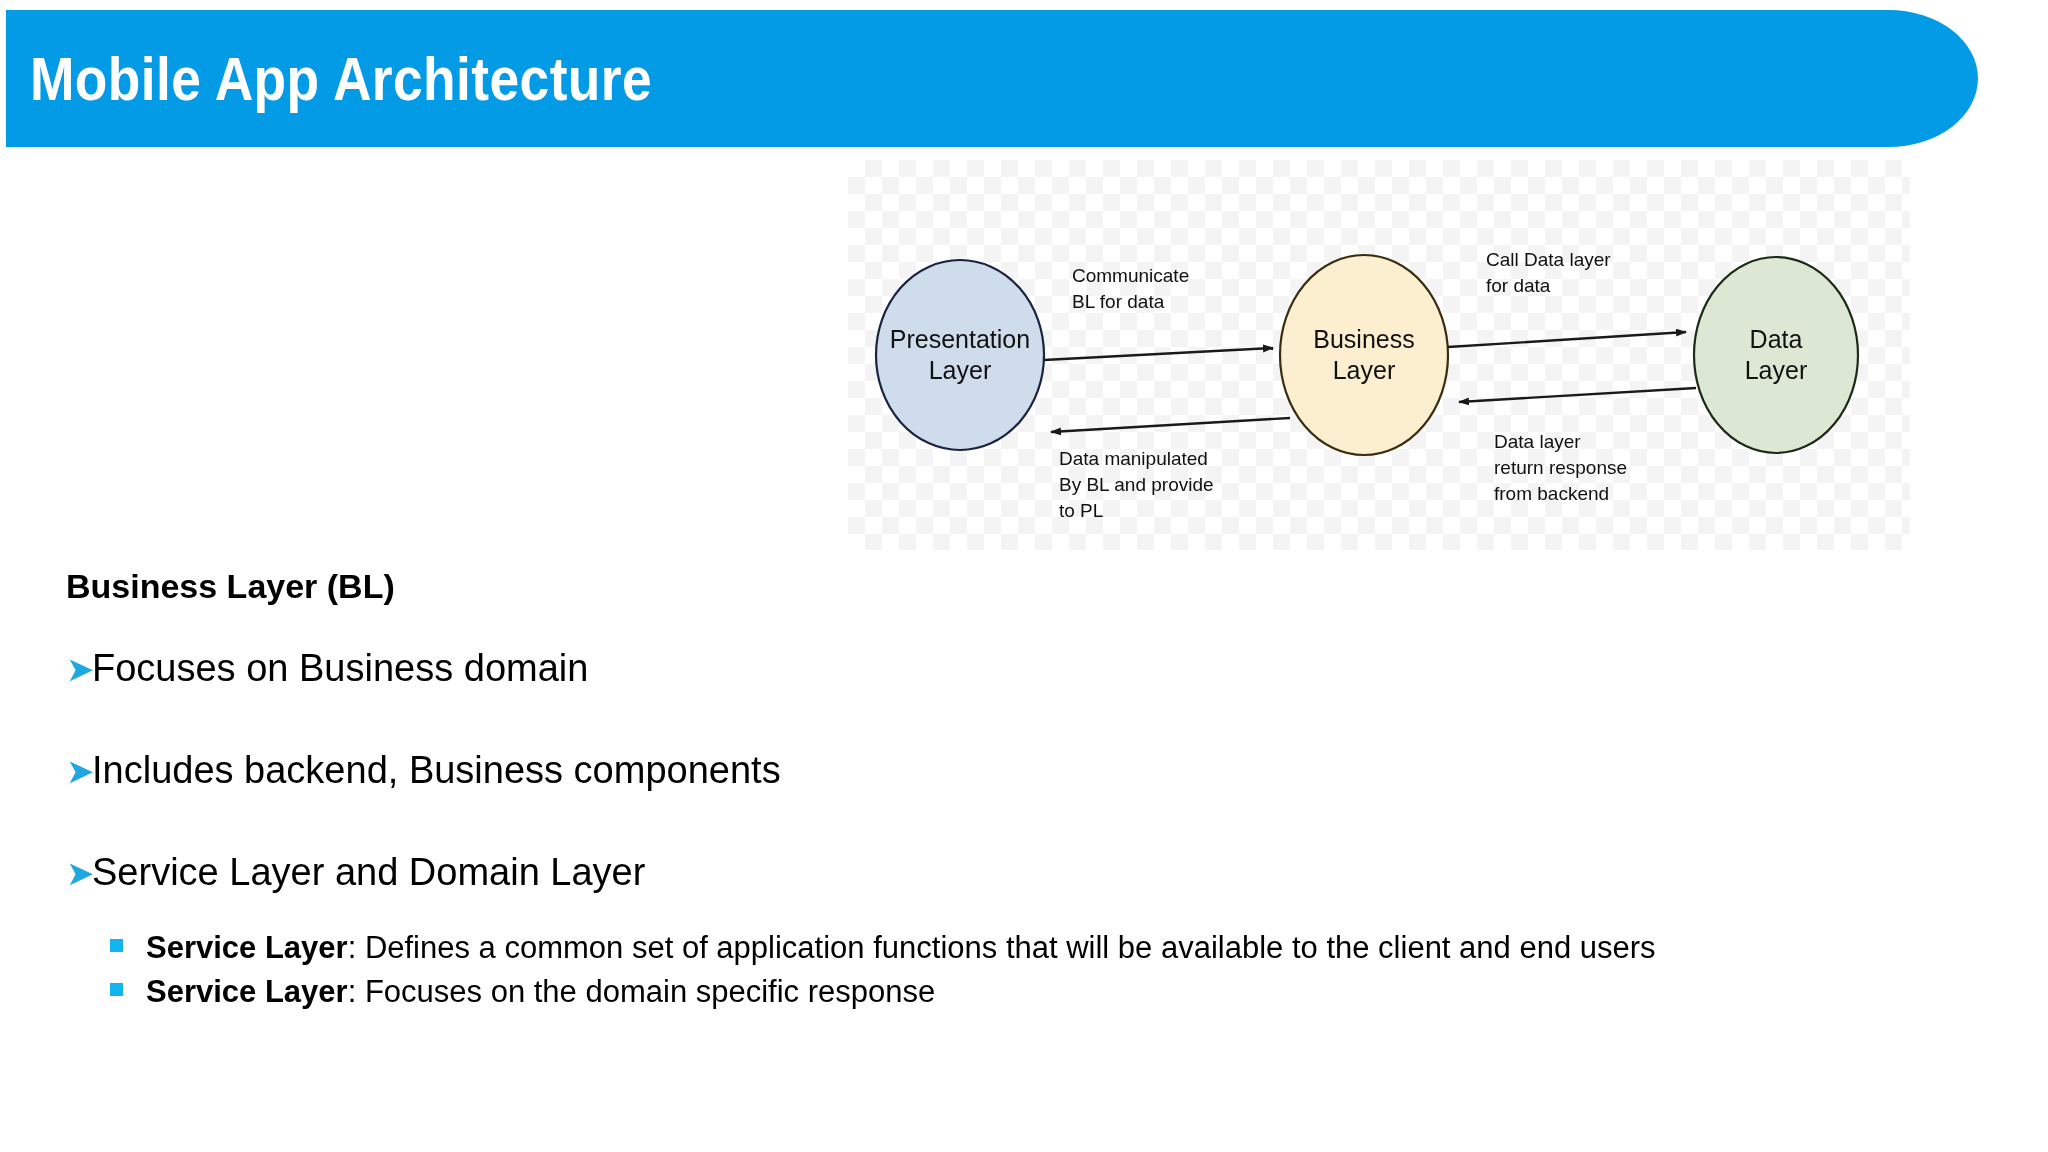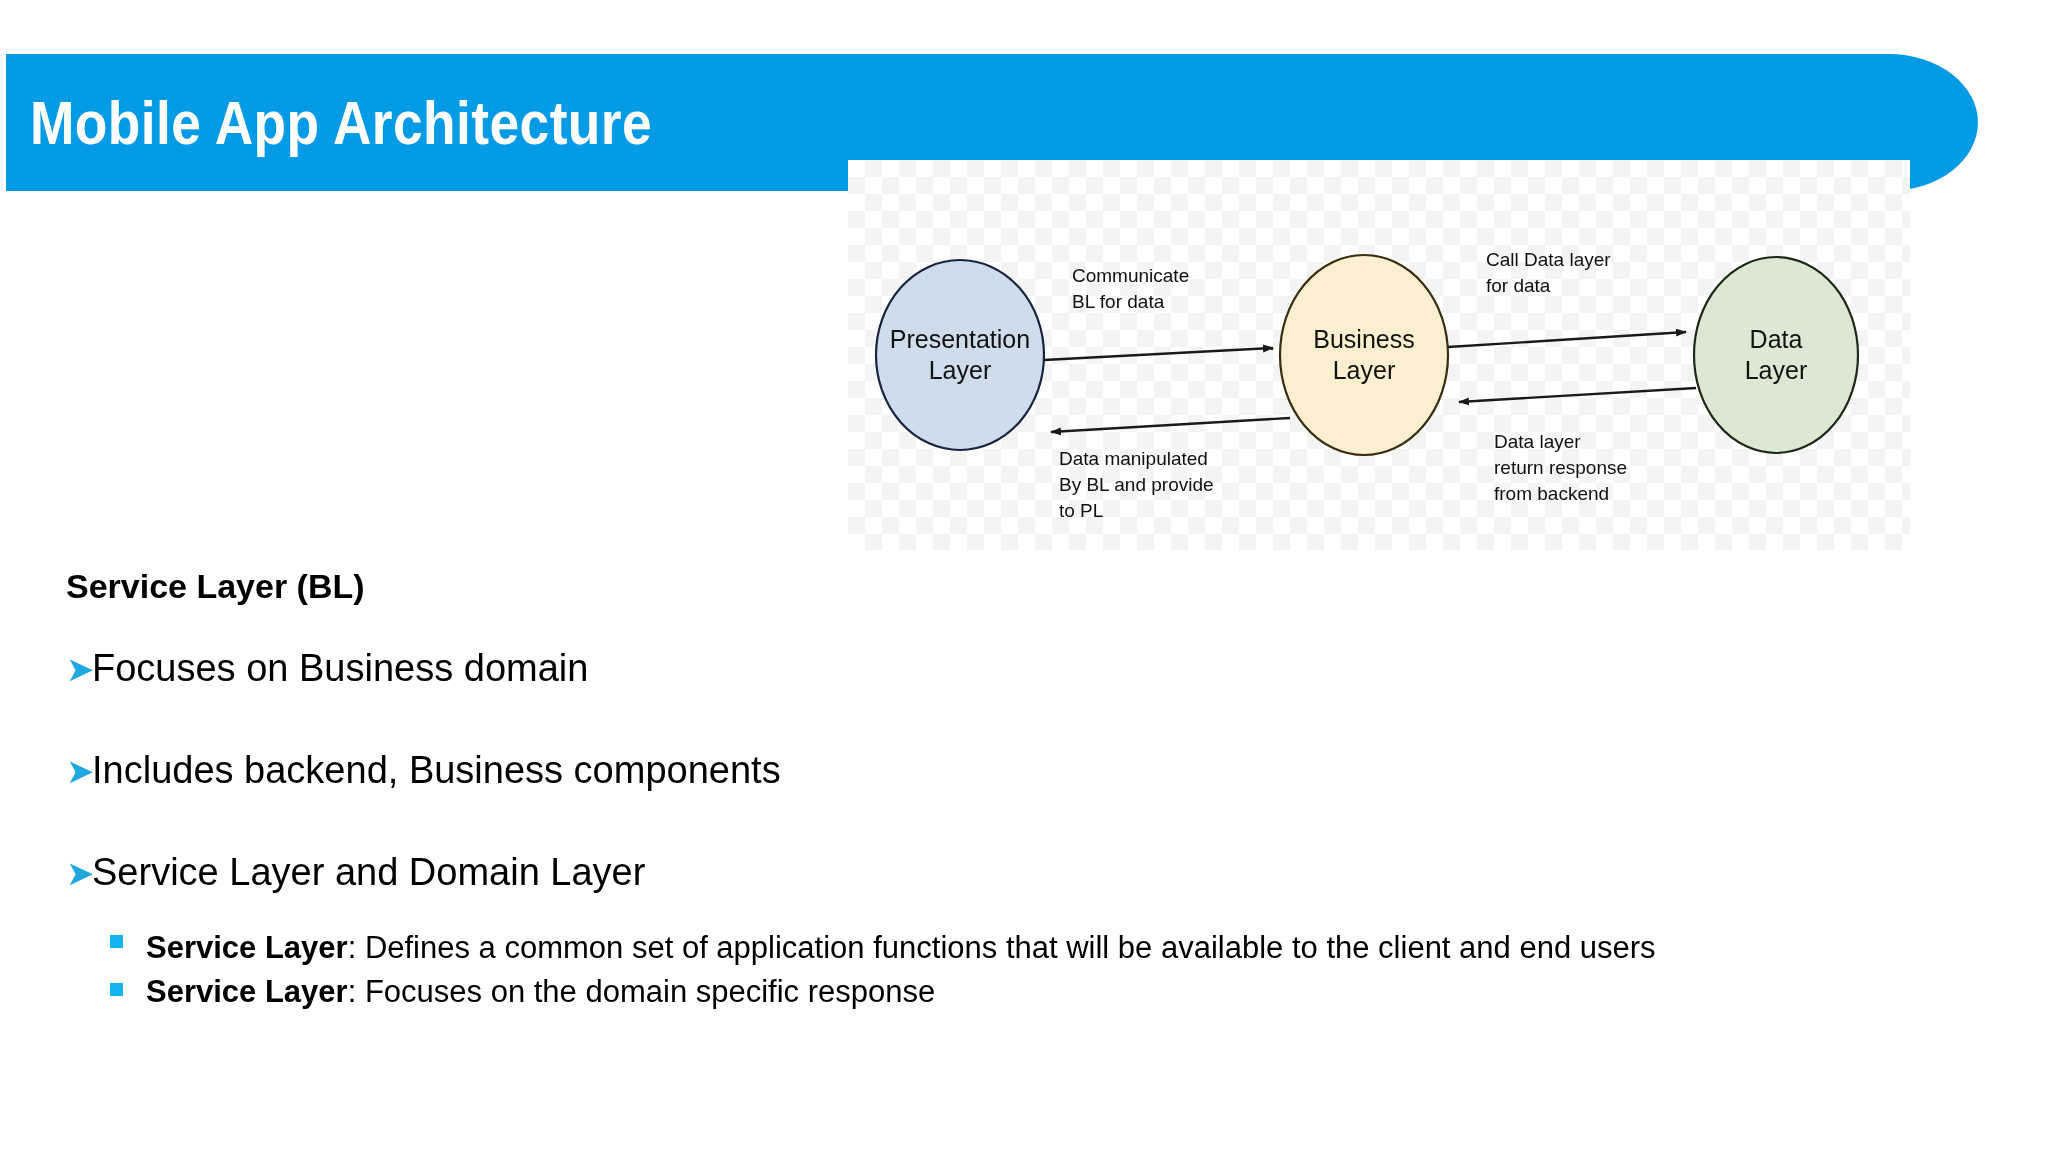--- a/index.html
+++ b/index.html
@@ -17,21 +17,20 @@
     color: #000000;
   }
 
   
   #title-banner {
     position: absolute;
     left: 6px;
     top: 10px;
     width: 1972px;
     height: 137px;
-    margin-top: 44px;
   }
   #title-banner-shape {
     position: absolute;
     inset: 0;
     background: #039be5;
     border-radius: 0 90px 90px 0 / 0 69px 69px 0;
   }
   #title-text {
     position: absolute;
     left: 24px;
@@ -133,21 +132,21 @@
     display: inline-block;
     margin-right: 23px;
     position: relative;
     top: -6px;
   }
   .subbullet-text {
     font-size: 31px;
     line-height: 1.15;
   }
   .subbullet-text b { font-weight: bold; }
-  #subbullet-0 { top: 362px; align-items: center; }
+  #subbullet-0 { top: 362px; }
   #subbullet-1 { top: 406px; }
 </style>
 </head>
 <body>
 
 <div id="title-banner">
   <div id="title-banner-shape"></div>
   <div id="title-text" style="transform: translateY(-50%) scaleX(0.86);">Mobile App Architecture</div>
 </div>
 
@@ -200,21 +199,21 @@
       <line x1="848" y1="228" x2="611" y2="242" stroke="#1a1a1a" stroke-width="2.4" marker-end="url(#arrowhead)"></line>
       <text class="edge-label" x="646" y="288">Data layer</text>
       <text class="edge-label" x="646" y="314">return response</text>
       <text class="edge-label" x="646" y="340">from backend</text>
     </g>
   </svg>
 </div>
 
 <div id="content">
 
-  <div id="section-heading">Service Layer (BL)</div>
+  <div id="section-heading">Business Layer (BL)</div>
 
   <div class="bullet-row" id="bullet-0">
     <span class="bullet-arrow">➤</span>
     <span class="bullet-text">Focuses on Business domain</span>
   </div>
 
   <div class="bullet-row" id="bullet-1">
     <span class="bullet-arrow">➤</span>
     <span class="bullet-text">Includes backend, Business components</span>
   </div>

